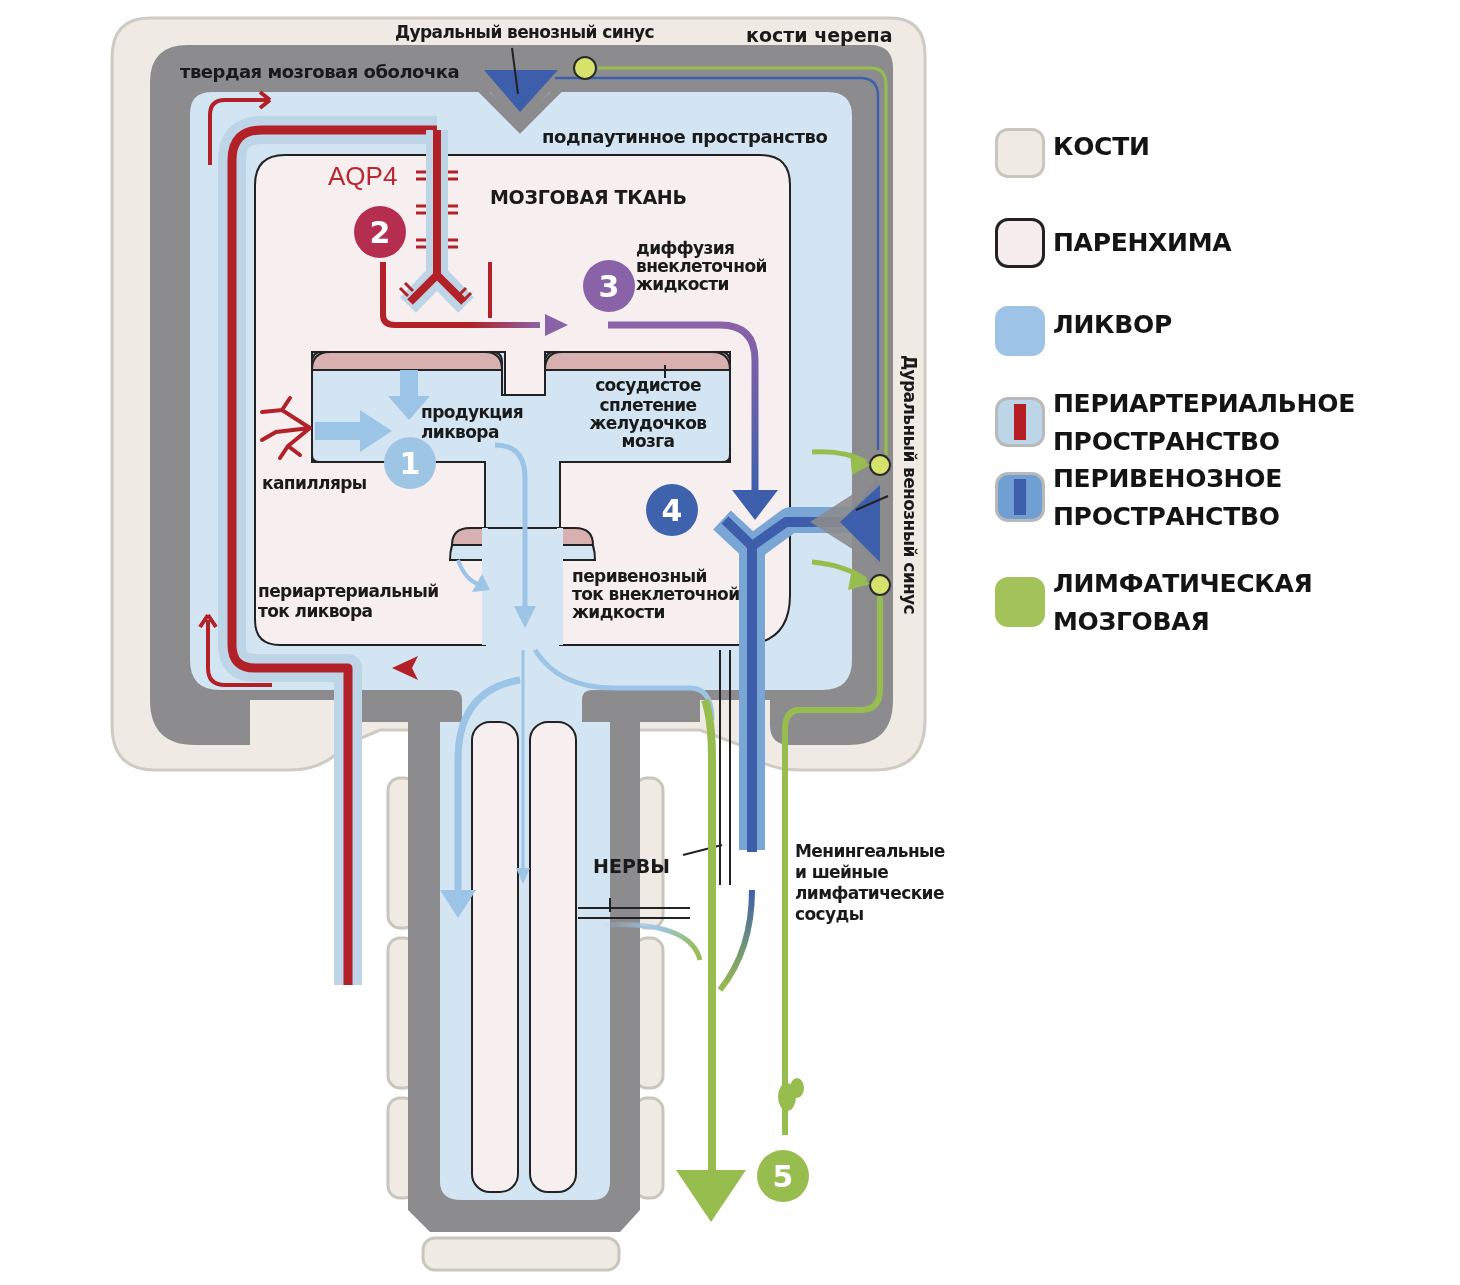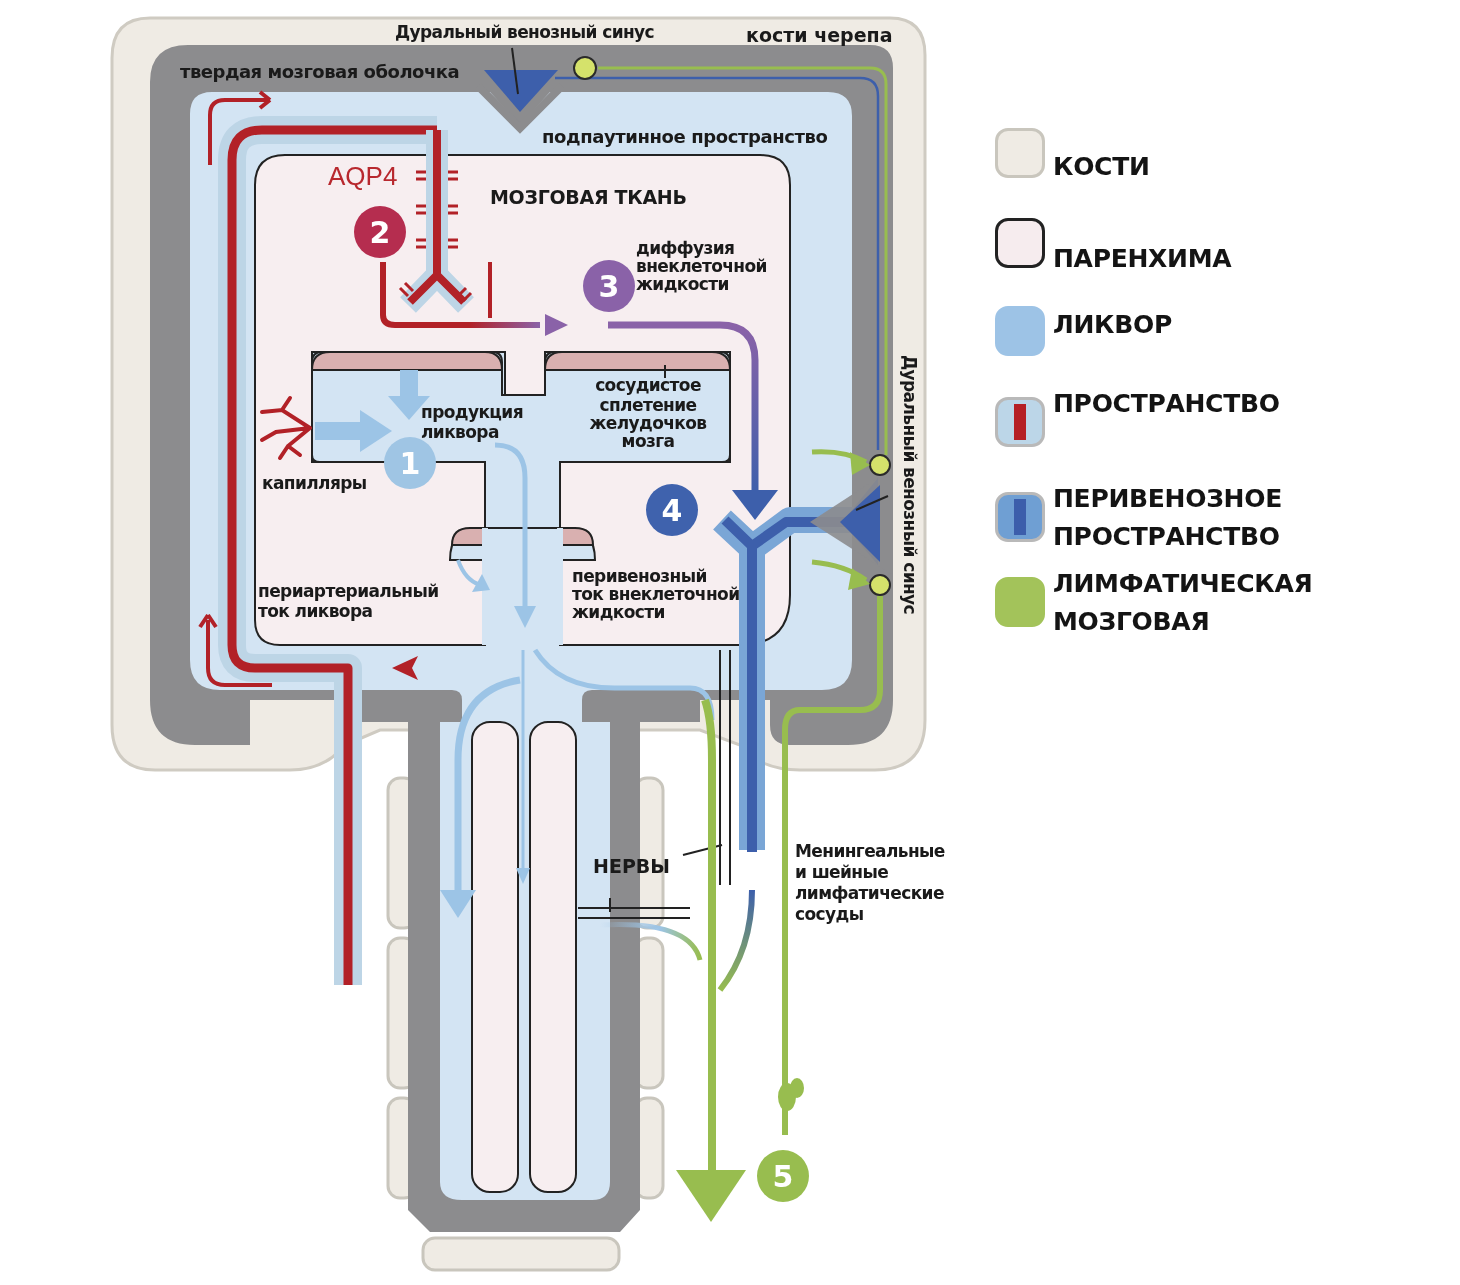--- a/index.html
+++ b/index.html
@@ -248,39 +248,40 @@
     <text class="lbl lbl-cond" x="795" y="857">Менингеальные</text>
     <text class="lbl lbl-cond" x="795" y="878">и шейные</text>
     <text class="lbl lbl-cond" x="795" y="899">лимфатические</text>
     <text class="lbl lbl-cond" x="795" y="920">сосуды</text>
   </g>
 </svg>
 
 <div class="legend">
   <div class="legend-item" style="top:8px">
     <div class="swatch" id="sw0" style="background: rgb(239, 235, 228); border: 3px solid rgb(201, 198, 189);"></div>
-    <div class="legend-text" style="margin-top:20px">КОСТИ</div>
+    <div class="legend-text" style="margin-top:0">КОСТИ</div>
   </div>
   <div class="legend-item" style="top:98px">
     <div class="swatch" id="sw1" style="background: rgb(246, 236, 238); border: 3px solid rgb(34, 34, 34);"></div>
-    <div class="legend-text" style="margin-top:22px">ПАРЕНХИМА</div>
+    <div class="legend-text" style="margin-top:6px">ПАРЕНХИМА</div>
   </div>
   <div class="legend-item" style="top:186px">
     <div class="swatch" id="sw2" style="background: rgb(157, 195, 230); border: 3px solid rgb(157, 195, 230);"></div>
     <div class="legend-text" style="margin-top:0">ЛИКВОР</div>
   </div>
   <div class="legend-item" style="top:265px">
     <div class="swatch" id="sw3" style="margin-top: 12px; background: rgb(188, 214, 232); border: 3px solid rgb(185, 185, 185);">
         <div class="stripe" id="st3" style="background: rgb(181, 31, 36);"></div>
       </div>
     <div>
+      <div class="legend-text">ПЕРИАРТЕРИАЛЬНОЕ</div>
       <div class="legend-text">ПРОСТРАНСТВО</div>
     </div>
   </div>
-  <div class="legend-item" style="top:360px">
+  <div class="legend-item" style="top:340px">
     <div class="swatch" id="sw4" style="margin-top: 12px; background: rgb(111, 159, 211); border: 3px solid rgb(185, 185, 185);">
         <div class="stripe" id="st4" style="background: rgb(60, 94, 171);"></div>
       </div>
     <div>
       <div class="legend-text">ПЕРИВЕНОЗНОЕ</div>
       <div class="legend-text">ПРОСТРАНСТВО</div>
     </div>
   </div>
   <div class="legend-item" style="top:445px">
     <div class="swatch" id="sw5" style="margin-top: 12px; background: rgb(163, 195, 90); border: 3px solid rgb(163, 195, 90);"></div>

